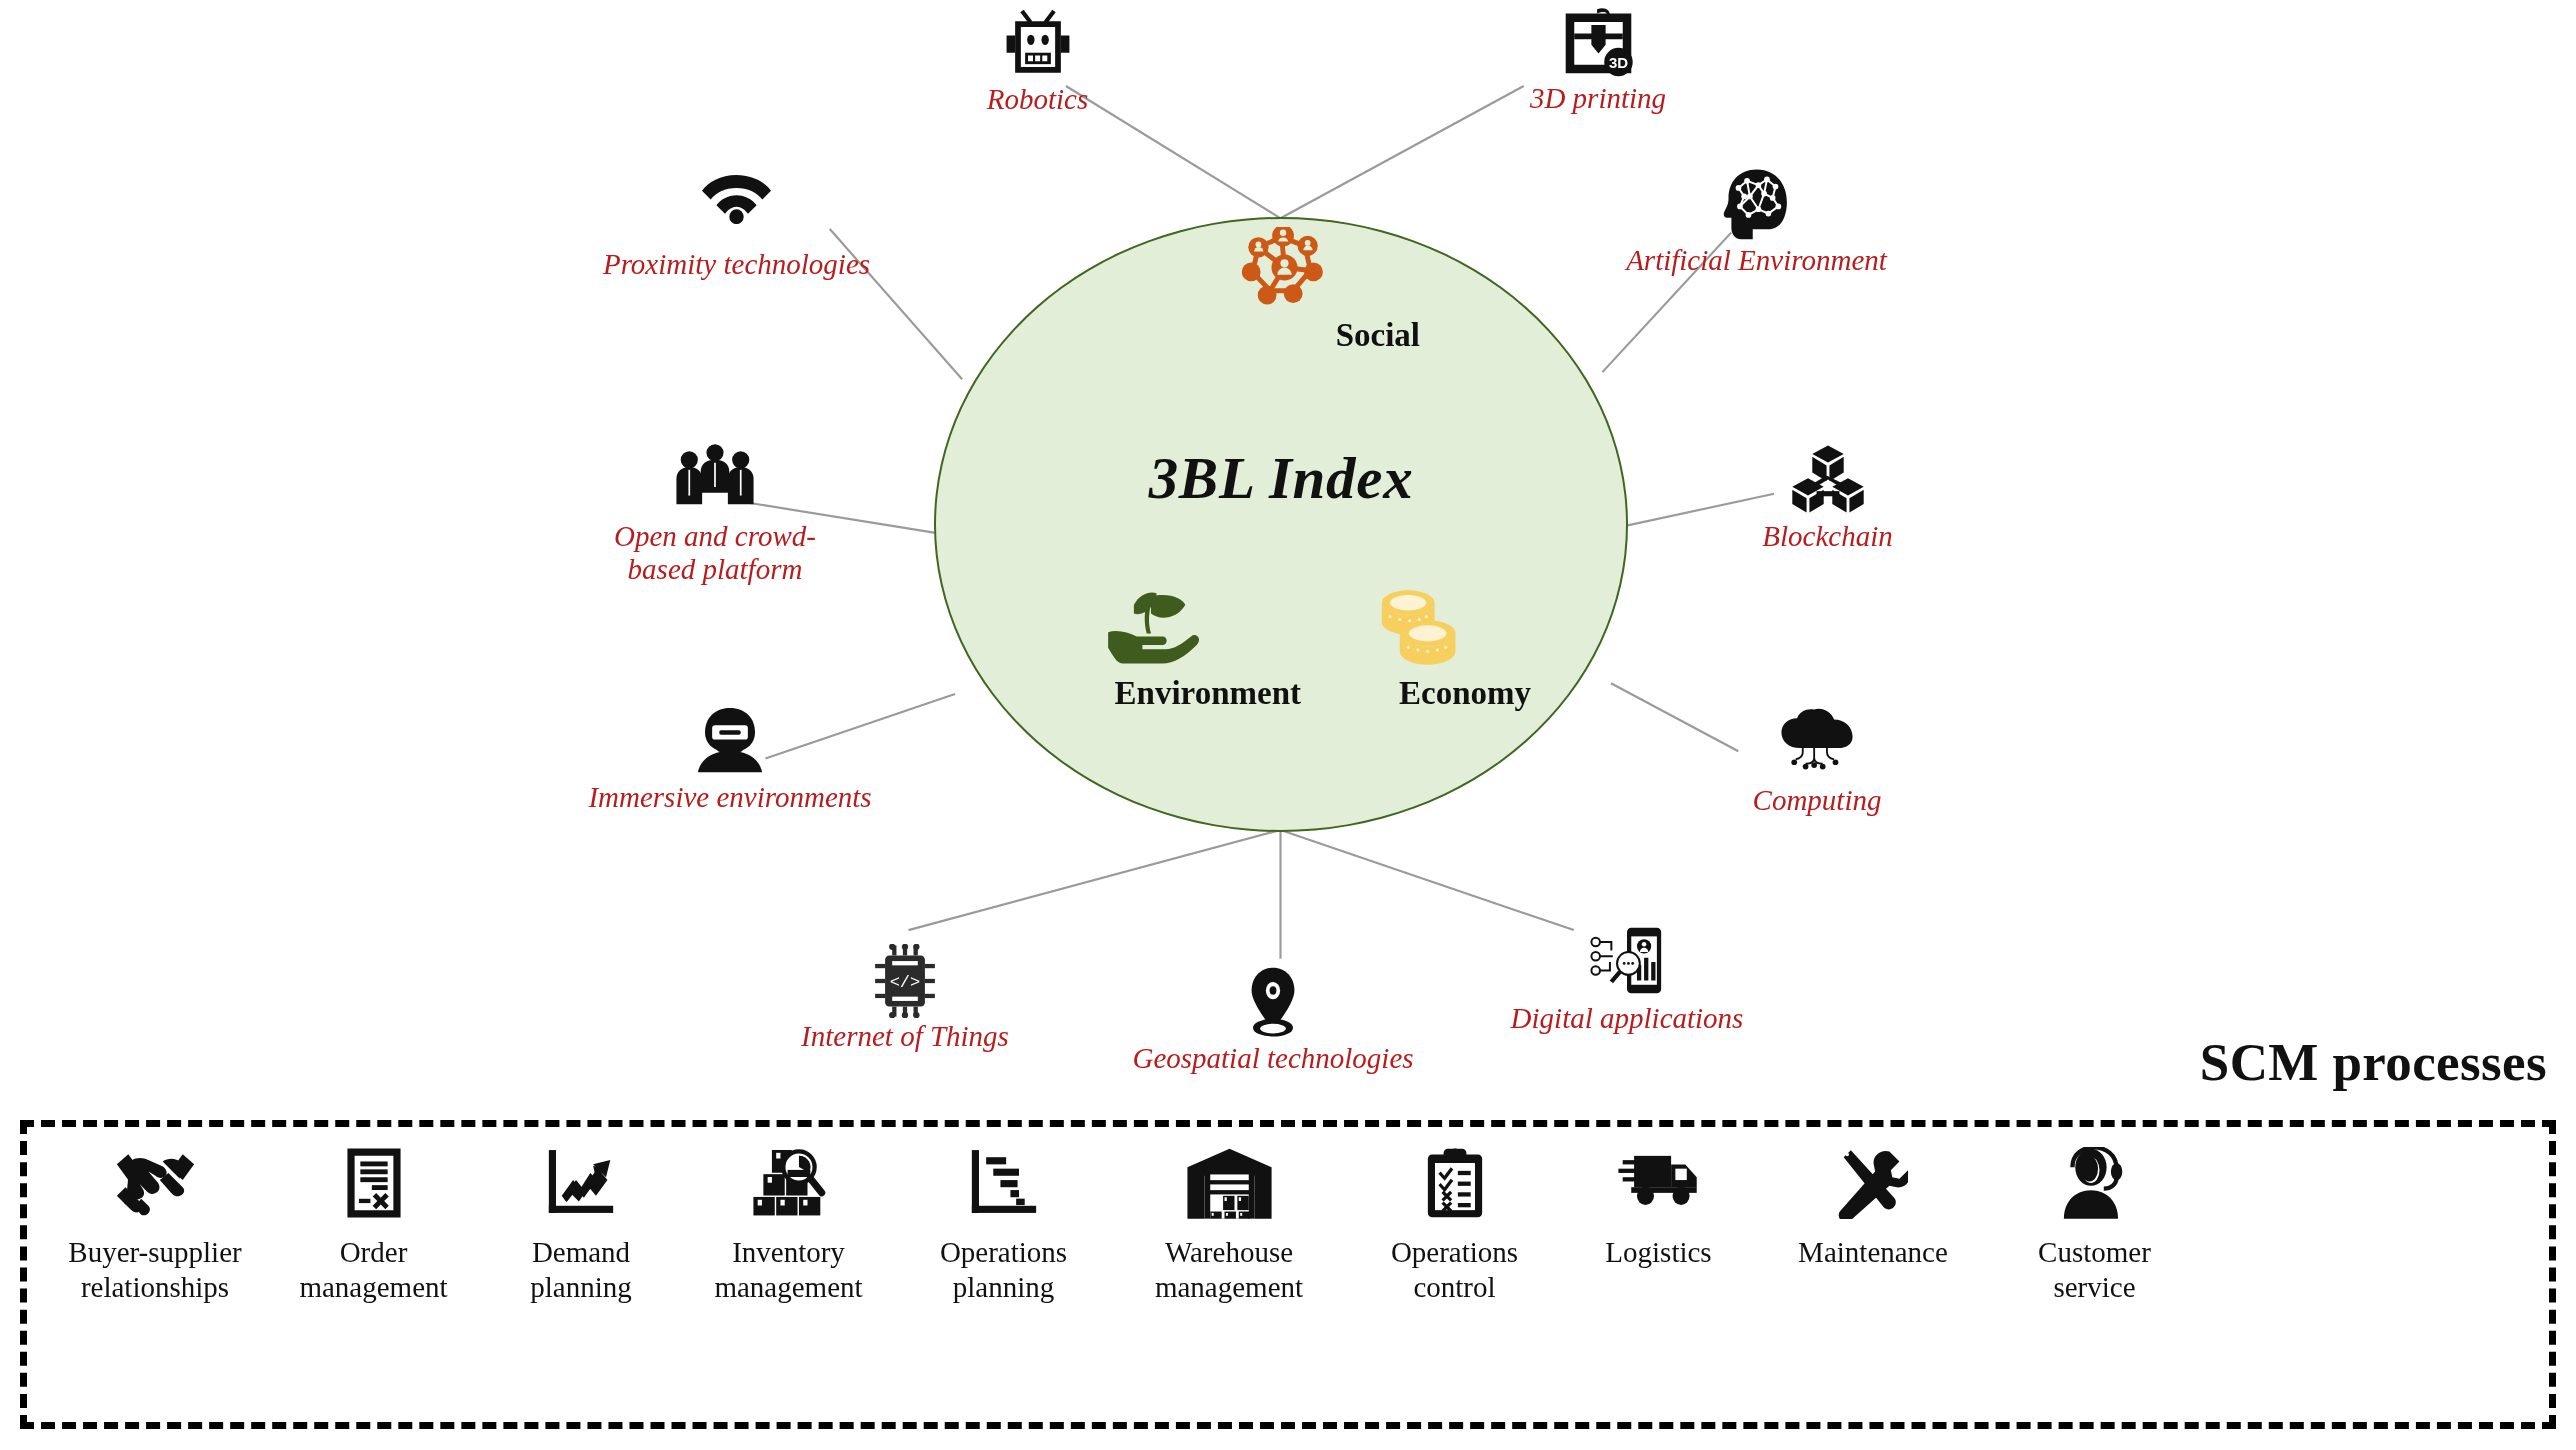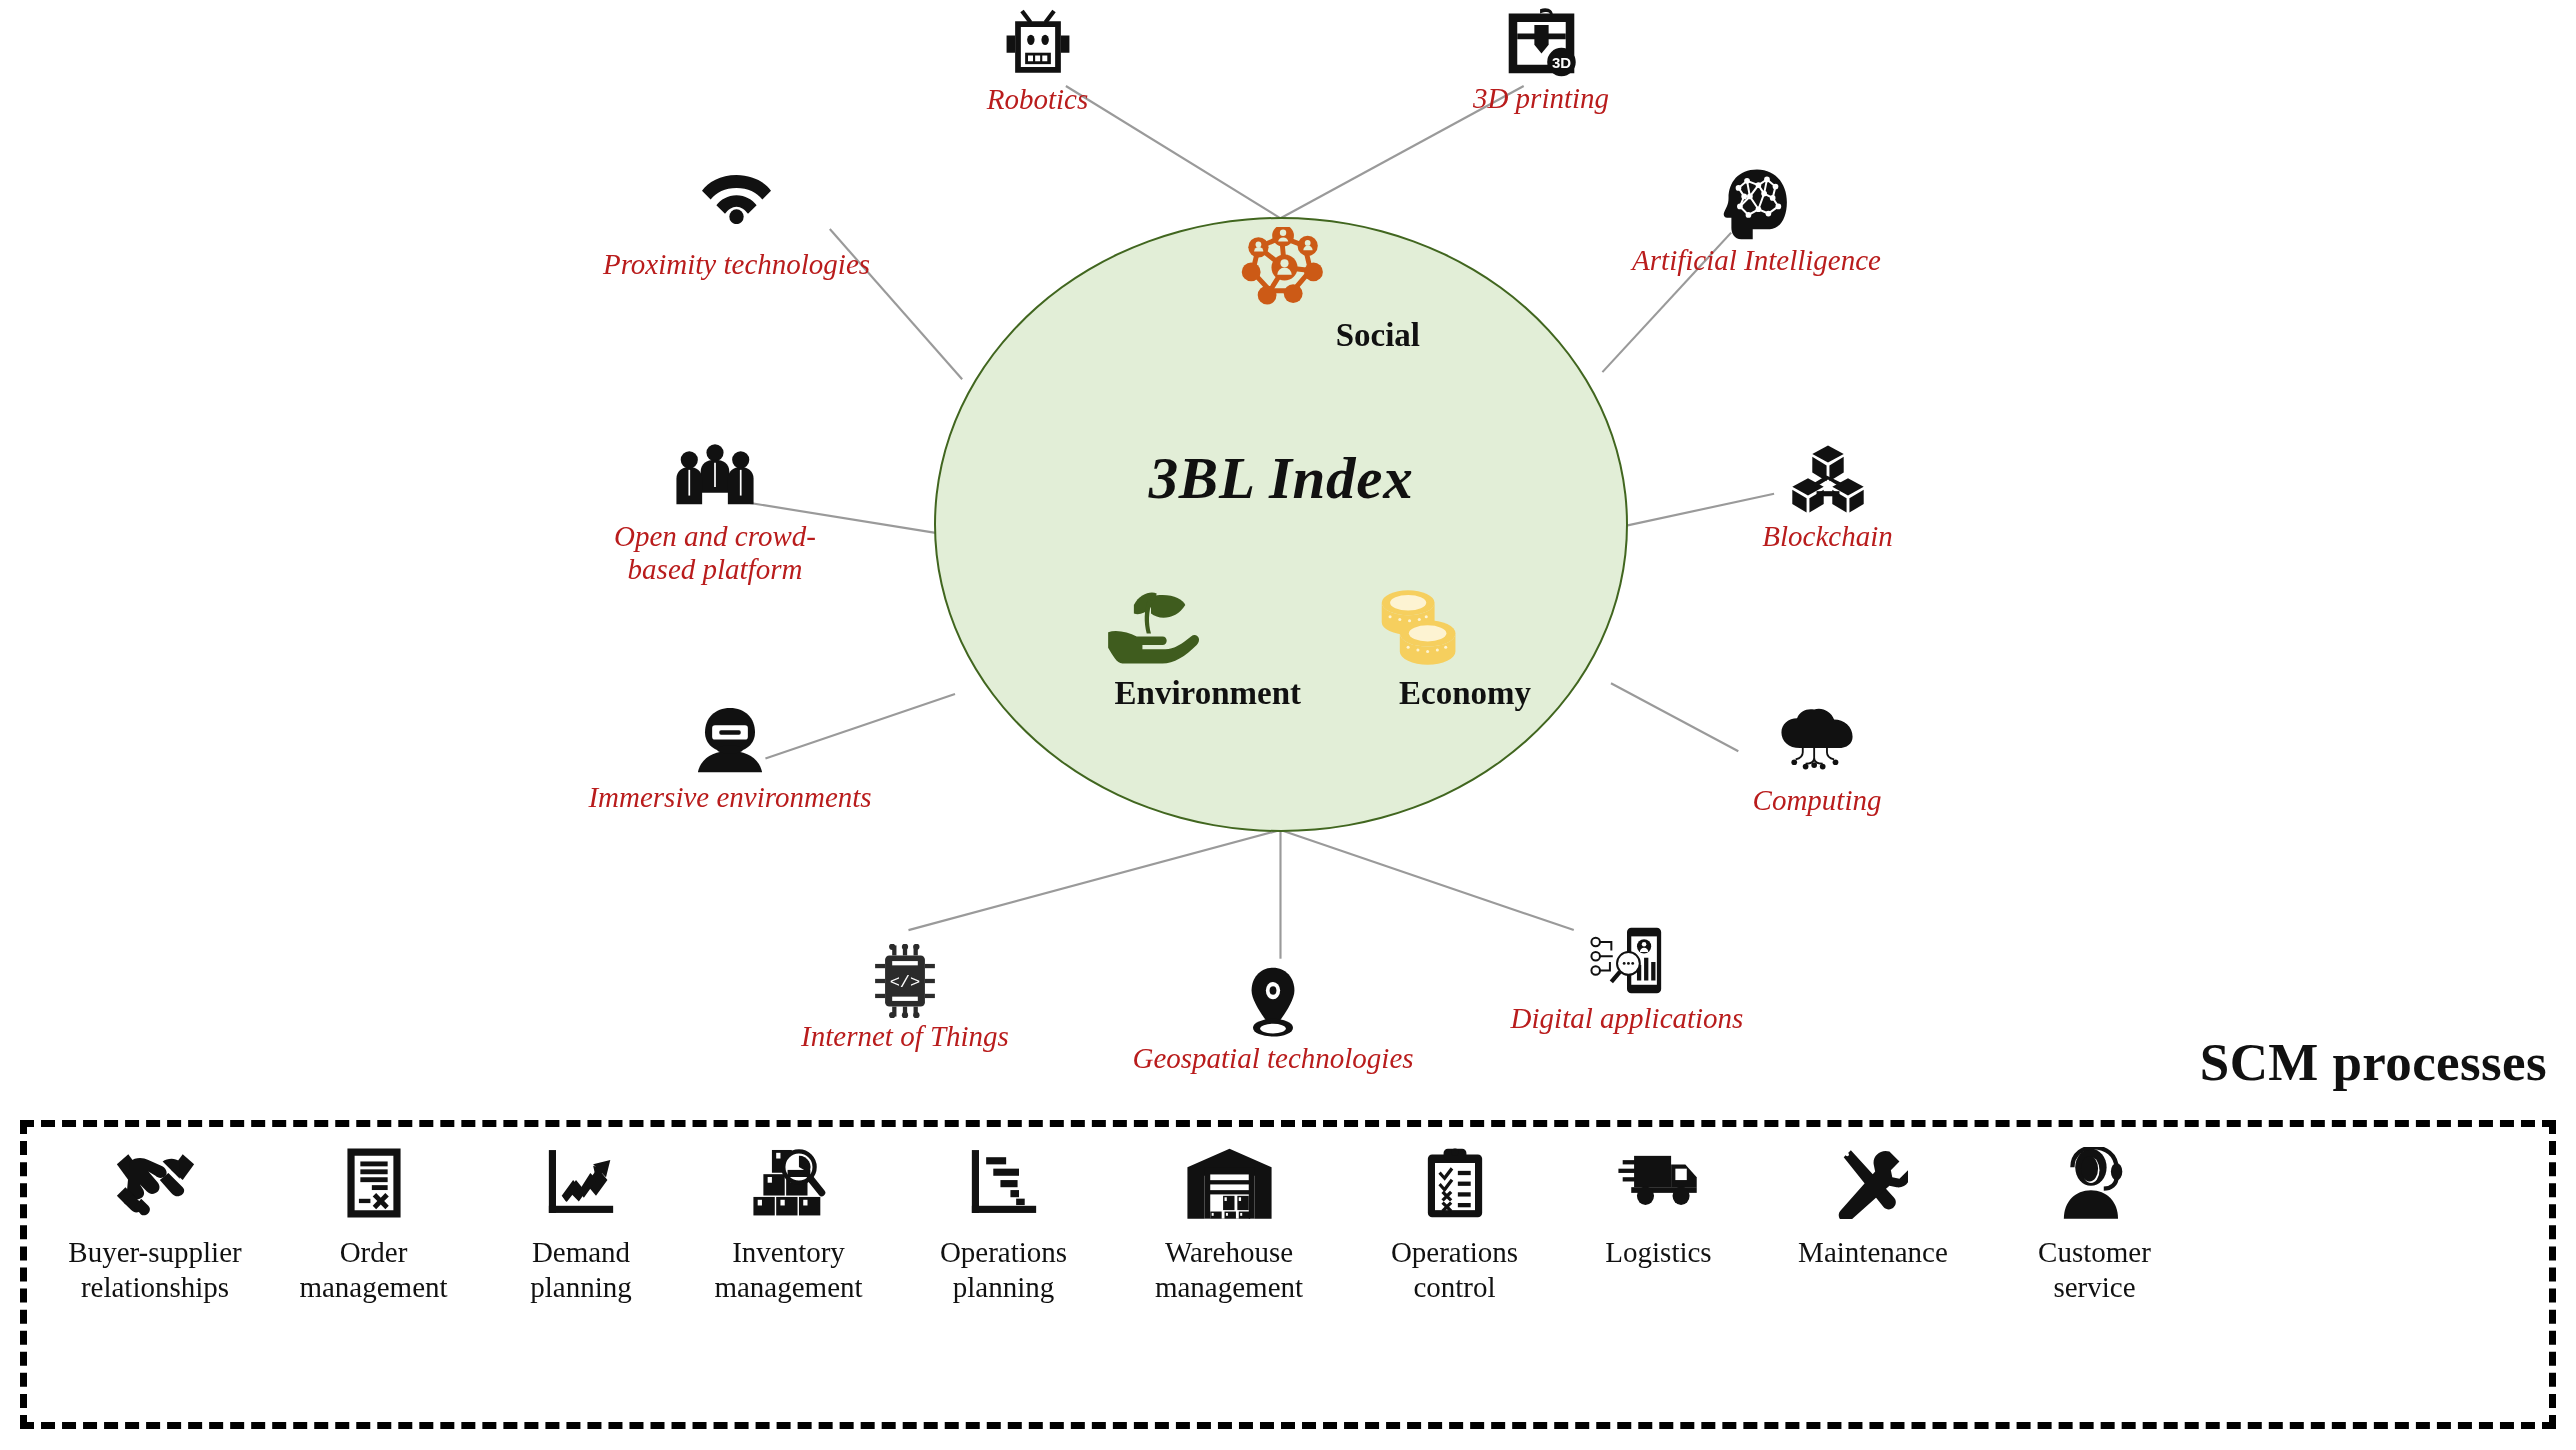--- a/index.html
+++ b/index.html
@@ -44,21 +44,21 @@
   
   .tech{position:absolute;text-align:center;}
   .tech .t-icon{display:block;height:72px;line-height:0;}
   .tech .t-label{
     display:block;
     font-style:italic;font-size:29px;line-height:1.12;
     color:#b91c1c;margin-top:4.3px;
   }
 
   #tech-robotics        {left:923px;top:7.2px; width:229px;}
-  #tech-3dprinting      {left:1423px;top:5.7px;  width:236px;}
+  #tech-3dprinting      {left:1480px;top:5.7px;  width:236px;}
   #tech-proximity       {left:565px; top:172px;width:343px;}
   #tech-ai              {left:1592px;top:168px;width:329px;}
   #tech-openplatform    {left:579px; top:444px;width:272px;}
   #tech-blockchain      {left:1706px;top:444px;width:243px;}
   #tech-immersive       {left:551px; top:705px;width:358px;}
   #tech-computing       {left:1681px;top:708px;width:272px;}
   #tech-iot             {left:762px;top:944px;width:286px;}
   #tech-geospatial      {left:1112px;top:966px;width:322px;}
   #tech-digitalapps     {left:1484px;top:926px;width:286px;}
 
@@ -269,21 +269,21 @@
             <circle cx="33" cy="32" r="2"></circle>
             <circle cx="26" cy="29" r="2"></circle>
           <circle cx="19" cy="33" r="2"></circle>
             <circle cx="13" cy="27" r="2"></circle>
             <circle cx="16" cy="20" r="2"></circle>
           <circle cx="20" cy="20" r="2"></circle>
             <circle cx="30" cy="18" r="2"></circle>
         </g>
       </svg>
     </span>
-    <span class="t-label">Artificial Intelligence</span>
+    <span class="t-label">Artificial Environment</span>
   </div>
 
   <div class="tech" id="tech-openplatform">
     <span class="t-icon">
       <svg width="80" height="66" viewBox="0 0 56 46">
         <g fill="#111">
           <circle cx="28" cy="6" r="6"></circle>
           <path d="M18 19 C18 14 22 11 28 11 C34 11 38 14 38 19 V34 H18 Z"></path>
           <circle cx="10" cy="11" r="6"></circle>
           <path d="M1 24 C1 19 5 16 10 16 C15 16 19 19 19 24 V42 H1 Z"></path>

